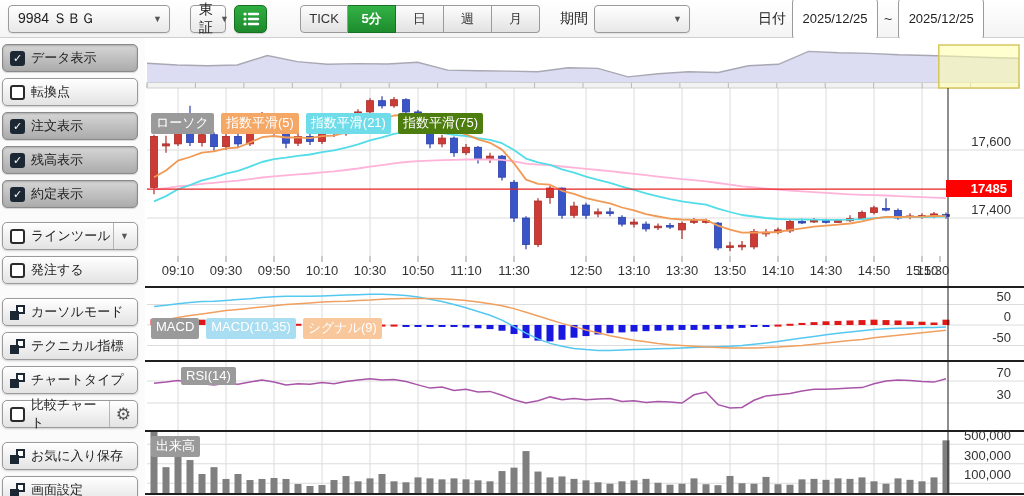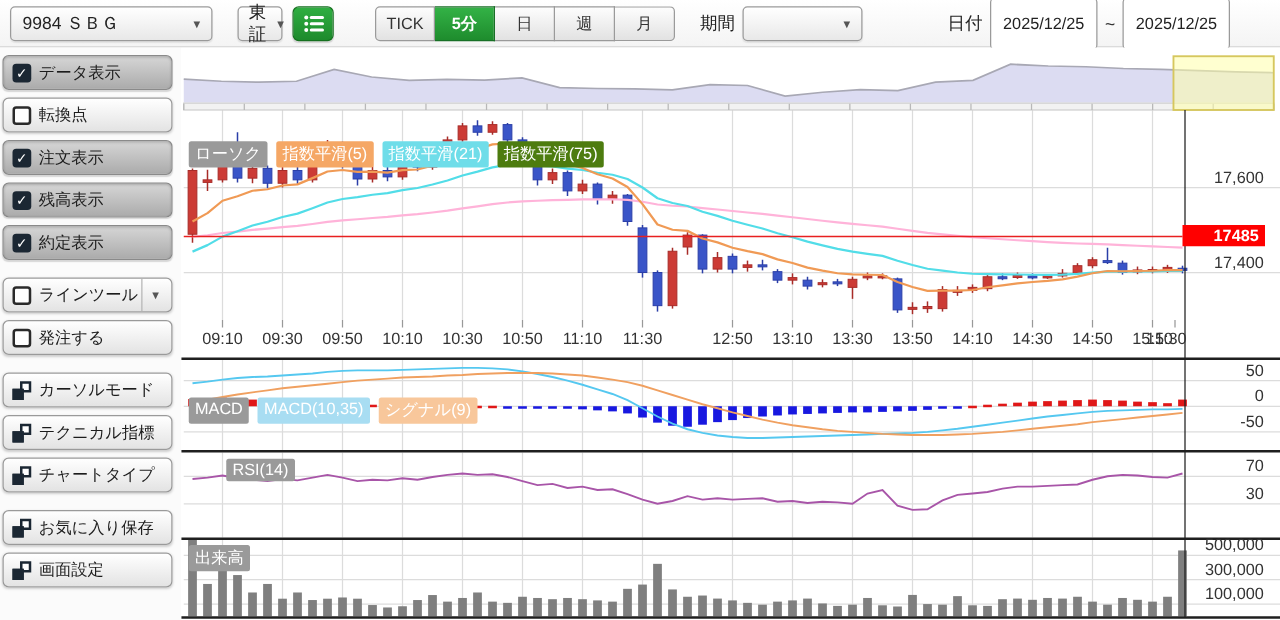--- a/index.html
+++ b/index.html
@@ -158,20 +158,28 @@
           <i class="f"></i>
         </span>
         <span>テクニカル指標</span>
       </div>
       <div class="sbtn">
         <span class="cmd-ico">
           <i class="b"></i>
           <i class="f"></i>
         </span>
         <span>チャートタイプ</span>
+      </div>
+      <div class="sbtn">
+        <span class="cb off"></span>
+        <span>比較チャート</span>
+        <span class="sb-extra">
+          <span class="sb-div"></span>
+          <span class="sb-gear">⚙</span>
+        </span>
       </div>
       <div class="sbtn gap">
         <span class="cmd-ico">
           <i class="b"></i>
           <i class="f"></i>
         </span>
         <span>お気に入り保存</span>
       </div>
       <div class="sbtn">
         <span class="cmd-ico">

